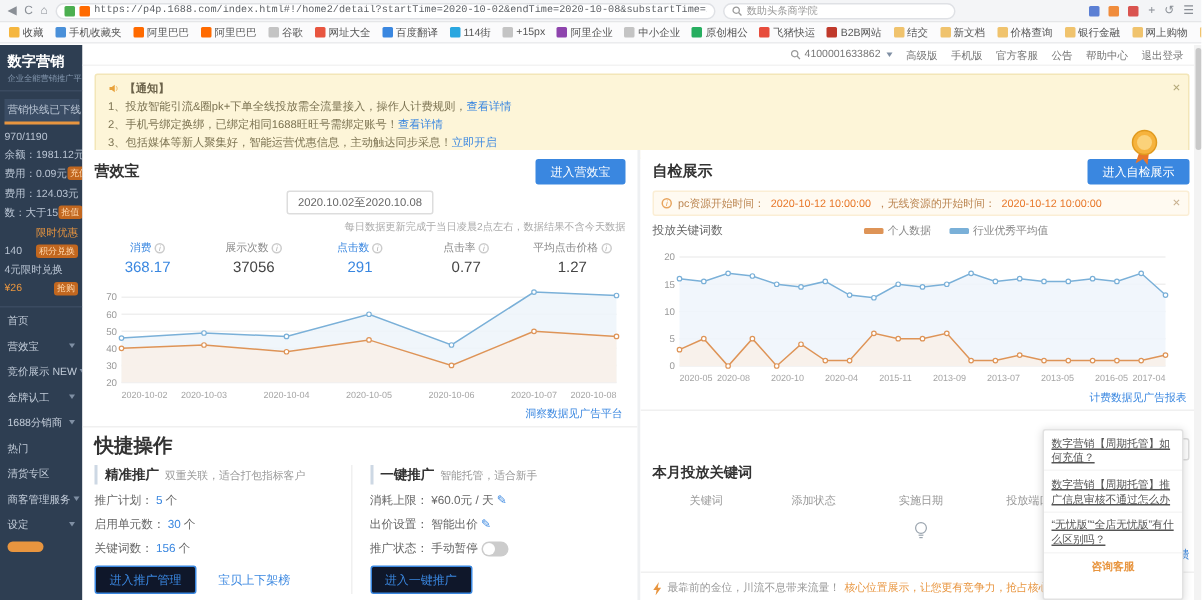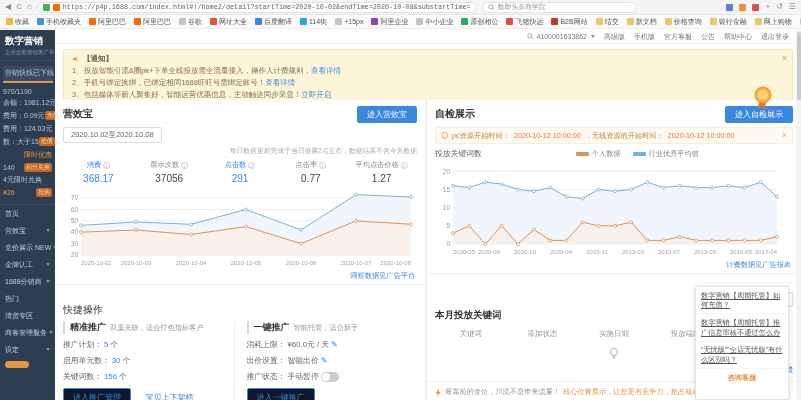--- a/index.html
+++ b/index.html
@@ -50,36 +50,36 @@
 .notice-close{position:absolute;right:5px;top:2px;color:#b3a878;font-size:9px;cursor:pointer;}
 
 .columns{position:absolute;top:70px;left:0;right:0;bottom:0;display:flex;}
 .card{background:#fff;overflow:hidden;}
 .card-left{width:372px;flex-shrink:0;border-right:2px solid #eef0f2;padding:2px 8px 0;}
 .card-right{flex:1;padding:2px 8px 0;position:relative;}
 
 .card-head{display:flex;justify-content:space-between;align-items:center;height:24px;}
 .card-title{font-size:10px;font-weight:bold;color:#333;}
 .btn-primary{background:#3a87e0;color:#fff;border-radius:2px;padding:3px 10px;font-size:8px;cursor:pointer;border:none;}
-.date-row{display:flex;justify-content:flex-start;margin-top:1px;}
+.date-row{display:flex;justify-content:center;margin-top:1px;}
 .date-input{border:1px solid #ddd;border-radius:2px;padding:2px 7px;font-size:7.5px;color:#666;cursor:pointer;}
 .note{font-size:6.8px;color:#aaa;text-align:right;margin-top:3px;}
 
 .stats{display:flex;margin-top:4px;}
 .stat{flex:1;text-align:center;}
 .stat .lbl{font-size:7.2px;color:#888;display:flex;justify-content:center;align-items:center;gap:2px;}
 .stat .val{font-size:10px;color:#444;margin-top:3px;}
 .stat.hl .lbl,.stat.hl .val{color:#3a87e0;}
 .info-i{display:inline-block;width:7px;height:7px;border:1px solid #ccc;border-radius:50%;font-size:5px;line-height:6px;text-align:center;color:#aaa;font-style:italic;}
 
 .chart-link-row{text-align:right;font-size:7.2px;margin:1px 2px 2px 0;}
 .link-blue{color:#3a87e0;cursor:pointer;}
 .divider{height:1px;background:#f0f0f0;margin:3px -8px;}
 
-.qo-title{font-size:10px;font-weight:normal;color:#333;margin-top:18px;}
+.qo-title{font-size:13px;font-weight:bold;color:#333;margin-top:3px;}
 .qo-cols{display:flex;margin-top:4px;}
 .qo-col{flex:1;padding-right:6px;}
 .qo-col.second{border-left:1px solid #f0f0f0;padding-left:12px;}
 .qo-head{font-size:8.5px;color:#333;border-left:2px solid #cdd8e4;padding-left:5px;white-space:nowrap;}
 .qo-head b{font-size:9px;}
 .qo-head .desc{color:#999;font-size:7.2px;margin-left:4px;}
 .qo-row{margin-top:5px;font-size:7.8px;color:#666;display:flex;align-items:center;gap:2px;white-space:nowrap;}
 .qo-row .v{color:#3a87e0;}
 .btn-outline{border:1px solid #3a87e0;color:#3a87e0;border-radius:2px;padding:3px 9px;font-size:8px;background:#0f172a;display:inline-block;margin-top:6px;cursor:pointer;}
 .qo-link{color:#3a87e0;font-size:8px;margin-left:12px;cursor:pointer;}

